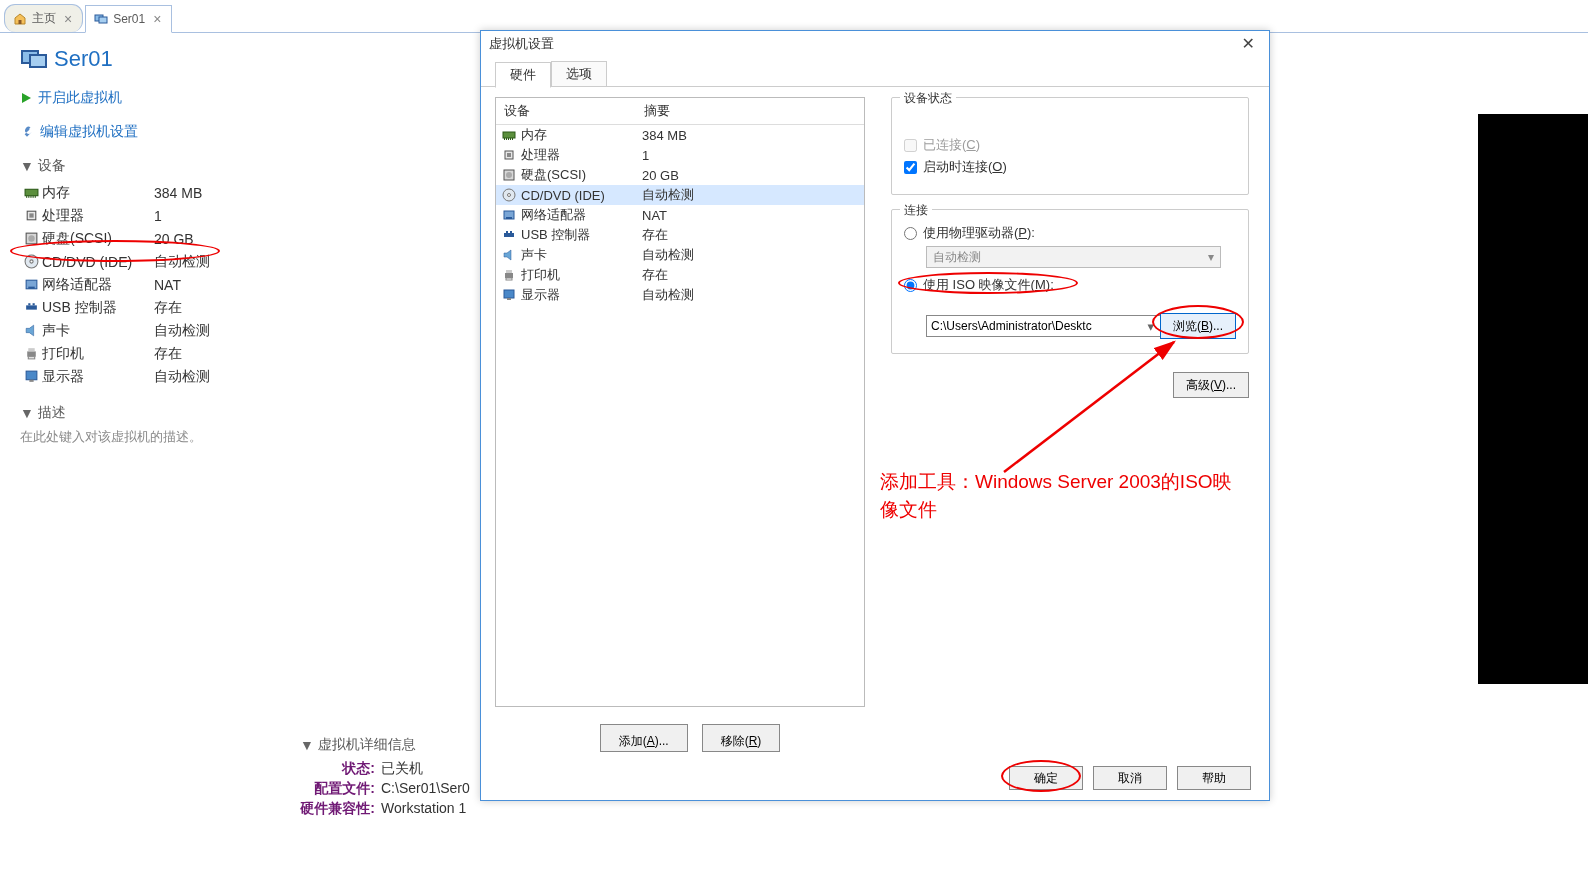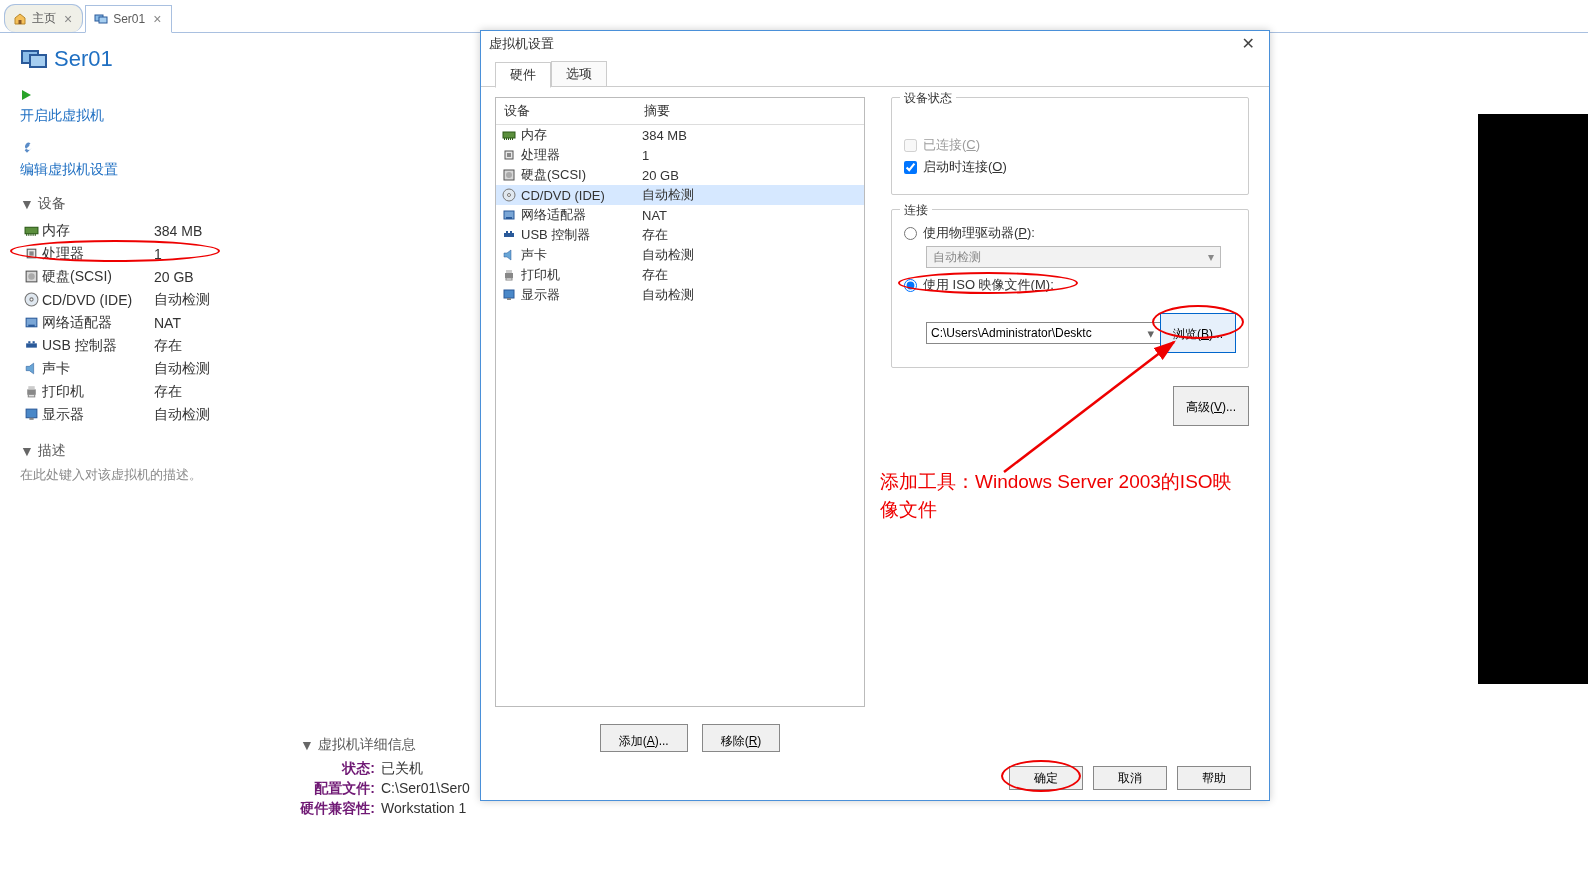--- a/index.html
+++ b/index.html
@@ -12,21 +12,21 @@
 .tab.active { background: #fff; border-bottom: 1px solid #fff; position: relative; top: 1px; }
 .tab .ico { width: 14px; height: 14px; margin-right: 5px; display: inline-flex; align-items: center; justify-content: center; }
 .tab .close { margin-left: 8px; color: #888; font-size: 14px; line-height: 1; }
 .house-ico { width:12px; height:12px; }
 .screen-ico { width:14px; height:14px; }
 
 
 .vm-page { position: absolute; left: 0; top: 33px; width: 480px; padding: 8px 20px; }
 .vm-title { display: flex; align-items: center; gap: 6px; color: #1f6fc2; font-size: 22px; margin: 4px 0 8px 0; font-weight: normal; }
 .vm-title svg { width: 28px; height: 28px; }
-.action-link { display: flex; align-items: flex-start; gap: 6px; color: #1f6fc2; font-size: 14px; margin: 16px 0; cursor: pointer; flex-direction: column; }
+.action-link { display: flex; align-items: center; gap: 6px; color: #1f6fc2; font-size: 14px; margin: 16px 0; cursor: pointer; }
 .section-head { display: flex; align-items: center; color: #5a5a5a; font-size: 14px; margin: 16px 0 6px 0; }
 .section-head .tri { margin-right: 4px; color: #666; }
 .dev-row { display: flex; align-items: center; font-size: 14px; height: 23px; color: #333; }
 .dev-ico { width: 22px; display: flex; align-items: center; justify-content: center; }
 .dev-ico svg { width:15px; height:15px; }
 .dev-name { width: 112px; }
 .dev-val { color: #333; }
 .desc-placeholder { color: #8a8a8a; font-size: 13px; margin-top: 4px; }
 
 
@@ -60,21 +60,21 @@
 .hw-row .ico svg { width:14px; height:14px; }
 
 .settings-pane { flex: 1; font-size: 13px; padding: 0 6px; }
 .fieldset { border: 1px solid #ccc; padding: 10px 12px 14px 12px; margin-bottom: 14px; border-radius: 2px; position: relative; }
 .legend { position: absolute; top: -8px; left: 8px; background: #fff; padding: 0 4px; color: #333; font-size: 12px; }
 .check-row, .radio-row { display: flex; align-items: center; gap: 6px; margin: 4px 0; position: relative; }
 .check-row input, .radio-row input { margin: 0; }
 .dd { width: 295px; height: 22px; border: 1px solid #bbb; background: #f2f2f2; color: #888; font-size: 12px; padding: 0 6px; display: flex; align-items: center; justify-content: space-between; }
 .iso-row { display: flex; align-items: center; gap: 6px; margin-top: 19px; }
 .iso-input { flex: 1; height: 22px; border: 1px solid #888; font-size: 12px; padding: 0 4px; }
-.btn { height: 40px; padding: 12px 12px; border: 1px solid #888; background: #f0f0f0; font-size: 12px; cursor: pointer; }
+.btn { height: 26px; padding: 1px 12px; border: 1px solid #888; background: #f0f0f0; font-size: 12px; cursor: pointer; }
 .btn.highlight { border: 1px solid #0066cc; background: #e6f0fb; }
 .adv-btn-row { text-align: right; margin-top: 18px; }
 
 .dlg-btm { position: absolute; bottom: 48px; left: 24px; width: 370px; display: flex; justify-content: center; gap: 14px; }
 .dlg-btm .btn { height: 28px; padding: 8px 18px; }
 
 .dlg-actions { position: absolute; bottom: 10px; right: 18px; display: flex; gap: 10px; border-radius: 10px; }
 .dlg-actions .btn { height: 24px; padding: 0 24px; }
 
 

